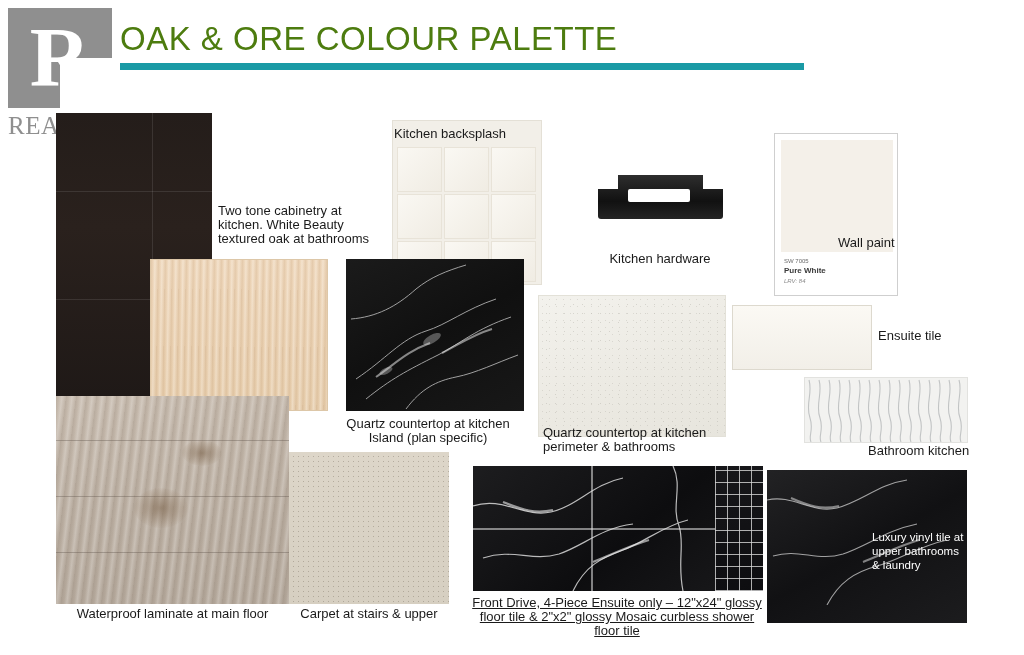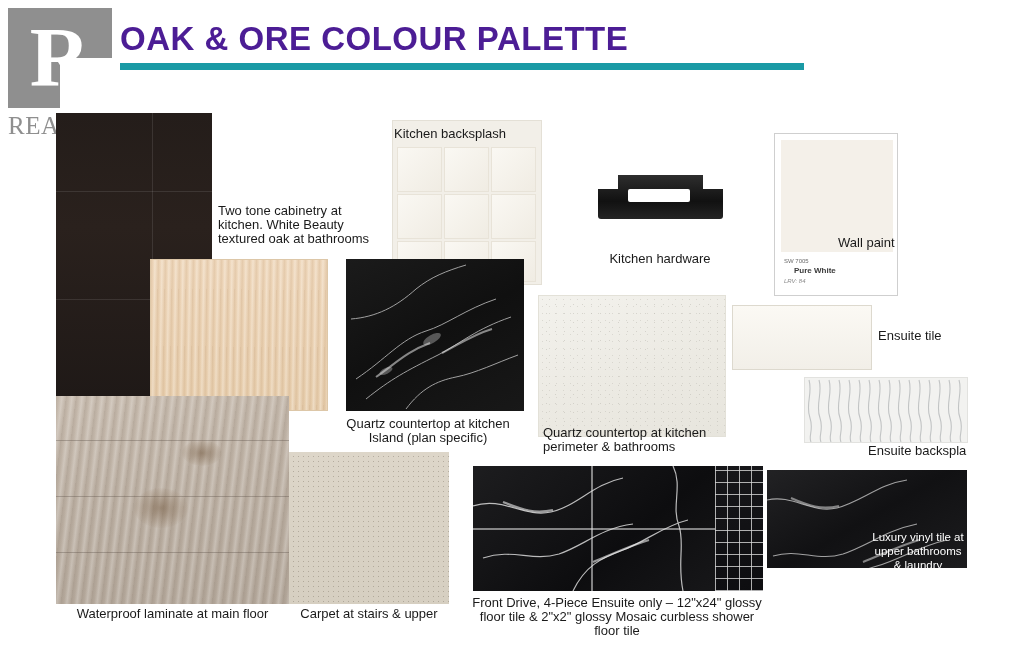--- a/index.html
+++ b/index.html
@@ -68,23 +68,23 @@
   .realtor-logo .wordmark sup {
     font-size: 10px;
     vertical-align: super;
   }
 
   .page-title {
     position: absolute;
     left: 120px;
     top: 20px;
     font-size: 33px;
-    font-weight: bold;
+    font-weight: normal;
     letter-spacing: 0.5px;
-    color: #4c1d95;
+    color: #4d7c0f;
     white-space: nowrap;
   }
   .title-rule {
     position: absolute;
     left: 120px;
     top: 63px;
     width: 684px;
     height: 7px;
     background: #1a9aa5;
   }
@@ -200,21 +200,21 @@
     border: 1px solid #cfcfcf;
   }
   .paint-card .swatch {
     position: absolute; left: 6px; top: 6px; width: 112px; height: 112px;
     background: #f4f0e9;
   }
   .paint-card .code {
     position: absolute; left: 9px; top: 124px; font-size: 6px; color: #6a6a6a;
   }
   .paint-card .name {
-    position: absolute; left: 19px; top: 132px; font-size: 8px; font-weight: bold; color: #3a3a3a;
+    position: absolute; left: 9px; top: 132px; font-size: 8px; font-weight: bold; color: #3a3a3a;
   }
   .paint-card .num {
     position: absolute; left: 9px; top: 144px; font-size: 6px; color: #8a8a8a; font-style: italic;
   }
 
   
   .quartz-light {
     left: 538px; top: 295px; width: 188px; height: 142px;
     background:
       radial-gradient(rgba(190,188,180,0.45) 0.8px, transparent 1px) 0 0/7px 7px,
@@ -263,24 +263,23 @@
   .mosaic {
     position: absolute; right: 0; top: 0; width: 48px; height: 125px;
     background:
       repeating-linear-gradient(0deg, rgba(215,215,215,0.8) 0 1px, transparent 1px 12px),
       repeating-linear-gradient(90deg, rgba(215,215,215,0.8) 0 1px, transparent 1px 12px),
       linear-gradient(160deg,#17171a 0%, #0d0d10 100%);
   }
 
   
   .lvt {
-    left: 767px; top: 470px; width: 200px; height: 98px;
+    left: 767px; top: 470px; width: 200px; height: 153px;
     background: linear-gradient(150deg,#222224 0%, #111113 50%, #1c1c1e 100%);
     overflow: hidden;
-    text-align: center;
   }
   .lvt svg { position: absolute; left: 0; top: 0; }
   .lvt .cap-on {
     position: absolute; left: 105px; top: 60px; width: 92px;
     color: #ffffff; font-size: 11.5px; line-height: 14px;
   }
 </style>
 </head>
 <body>
 
@@ -377,21 +376,21 @@
       <path d="M94 2 C98 15, 90 27, 95 40 C99 52, 93 58, 96 64"></path>
       <path d="M104 2 C108 16, 100 26, 105 40 C109 52, 103 58, 106 64"></path>
       <path d="M114 2 C118 15, 110 27, 115 40 C119 52, 113 58, 116 64"></path>
       <path d="M124 2 C128 16, 120 26, 125 40 C129 52, 123 58, 126 64"></path>
       <path d="M134 2 C138 15, 130 27, 135 40 C139 52, 133 58, 136 64"></path>
       <path d="M144 2 C148 16, 140 26, 145 40 C149 52, 143 58, 146 64"></path>
       <path d="M154 2 C158 15, 150 27, 155 40 C159 52, 153 58, 156 64"></path>
     </g>
   </svg>
 </div>
-<div class="cap" style="left:868px; top:444px; width:140px;">Ensuite backspla</div>
+<div class="cap" style="left:868px; top:444px; width:140px;">Bathroom kitchen</div>
 
 <div class="sw laminate">
   <div class="plank" style="top:44px"></div>
   <div class="plank" style="top:100px"></div>
   <div class="plank" style="top:156px"></div>
   <div class="knot" style="left:78px; top:92px; width:54px; height:40px;"></div>
   <div class="knot" style="left:126px; top:44px; width:40px; height:26px;"></div>
 </div>
 <div class="cap center" style="left:56px; top:607px; width:233px;">Waterproof laminate at main floor</div>
 
@@ -408,21 +407,21 @@
     </g>
     <g stroke="#f2f2f2" fill="none" stroke-width="2.2" opacity="0.6">
       <path d="M30 36 C50 44, 62 48, 80 44"></path>
       <path d="M120 96 C140 88, 156 80, 176 74"></path>
     </g>
   </svg>
   <div class="grid-h" style="top:62px;"></div>
   <div class="grid-v" style="left:118px;"></div>
   <div class="mosaic"></div>
 </div>
-<div class="cap center" style="left:467px; top:596px; width:300px;">Front Drive, 4-Piece Ensuite only – 12"x24" glossy floor tile &amp; 2"x2" glossy Mosaic curbless shower floor tile</div>
+<div class="cap center" style="left:467px; top:596px; width:300px;text-decoration:underline;">Front Drive, 4-Piece Ensuite only – 12"x24" glossy floor tile &amp; 2"x2" glossy Mosaic curbless shower floor tile</div>
 
 <div class="sw lvt">
   <svg width="200" height="135" viewBox="0 0 200 135" aria-hidden="true">
     <g stroke="#dddddd" fill="none" stroke-width="1.1" opacity="0.7">
       <path d="M0 30 C26 24, 44 44, 70 38 C94 32, 112 14, 140 10"></path>
       <path d="M6 86 C32 78, 50 92, 76 84 C100 76, 120 60, 150 54"></path>
       <path d="M60 135 C72 112, 88 102, 110 96 C132 90, 152 76, 180 70"></path>
     </g>
     <g stroke="#f0f0f0" fill="none" stroke-width="2" opacity="0.5">
       <path d="M24 28 C42 36, 54 40, 72 36"></path>

